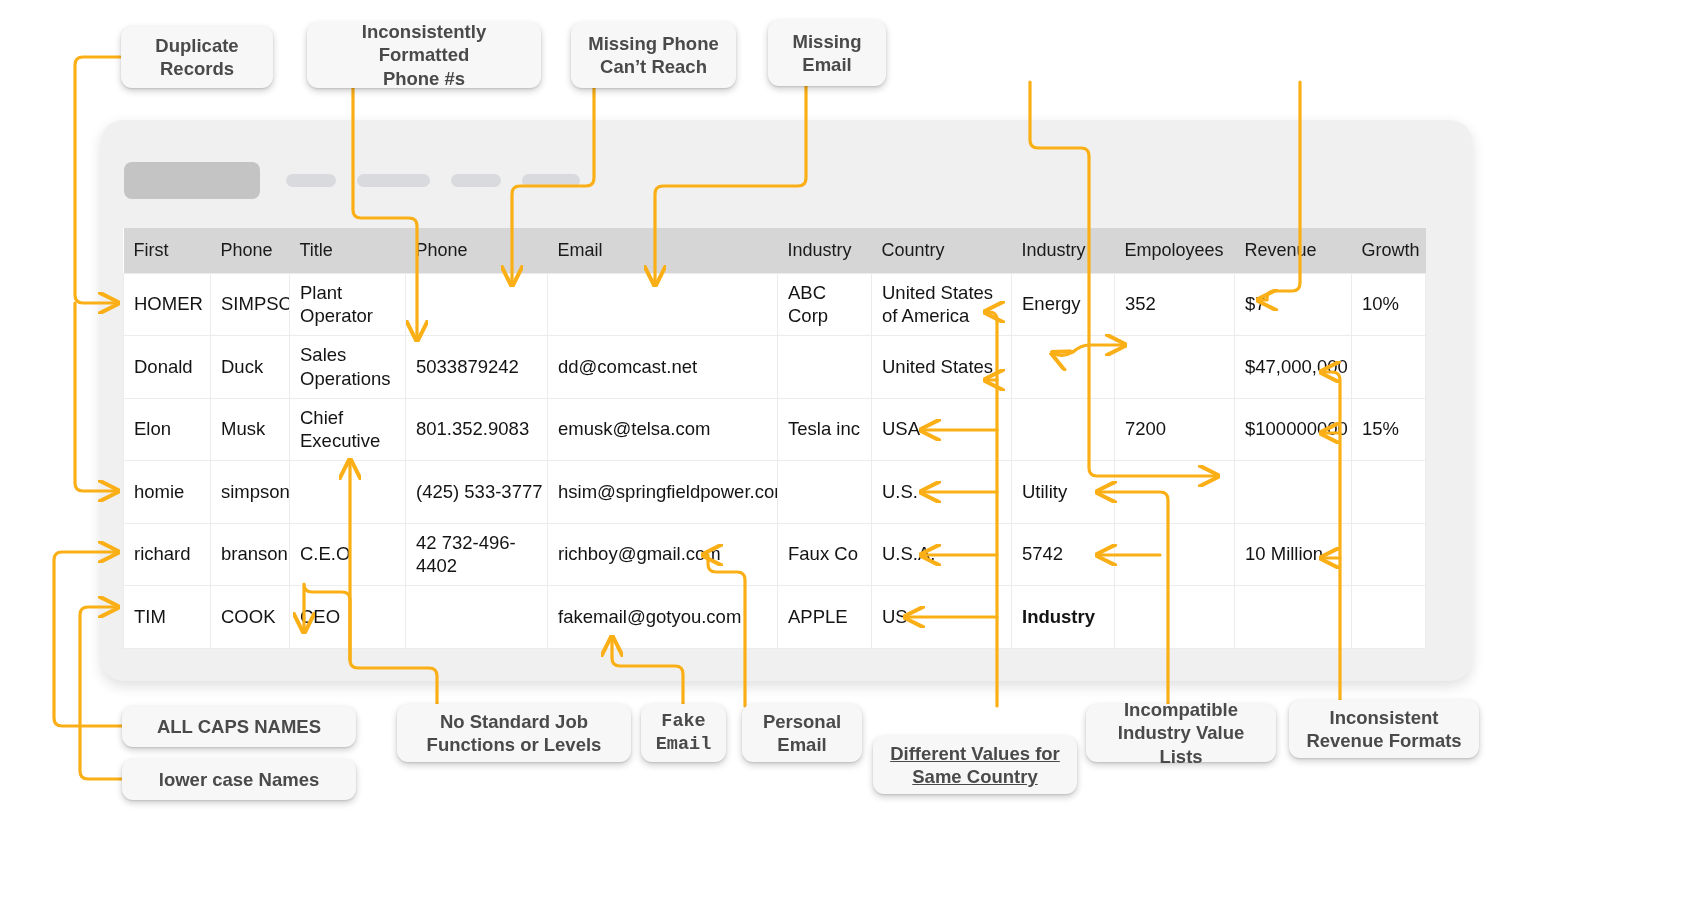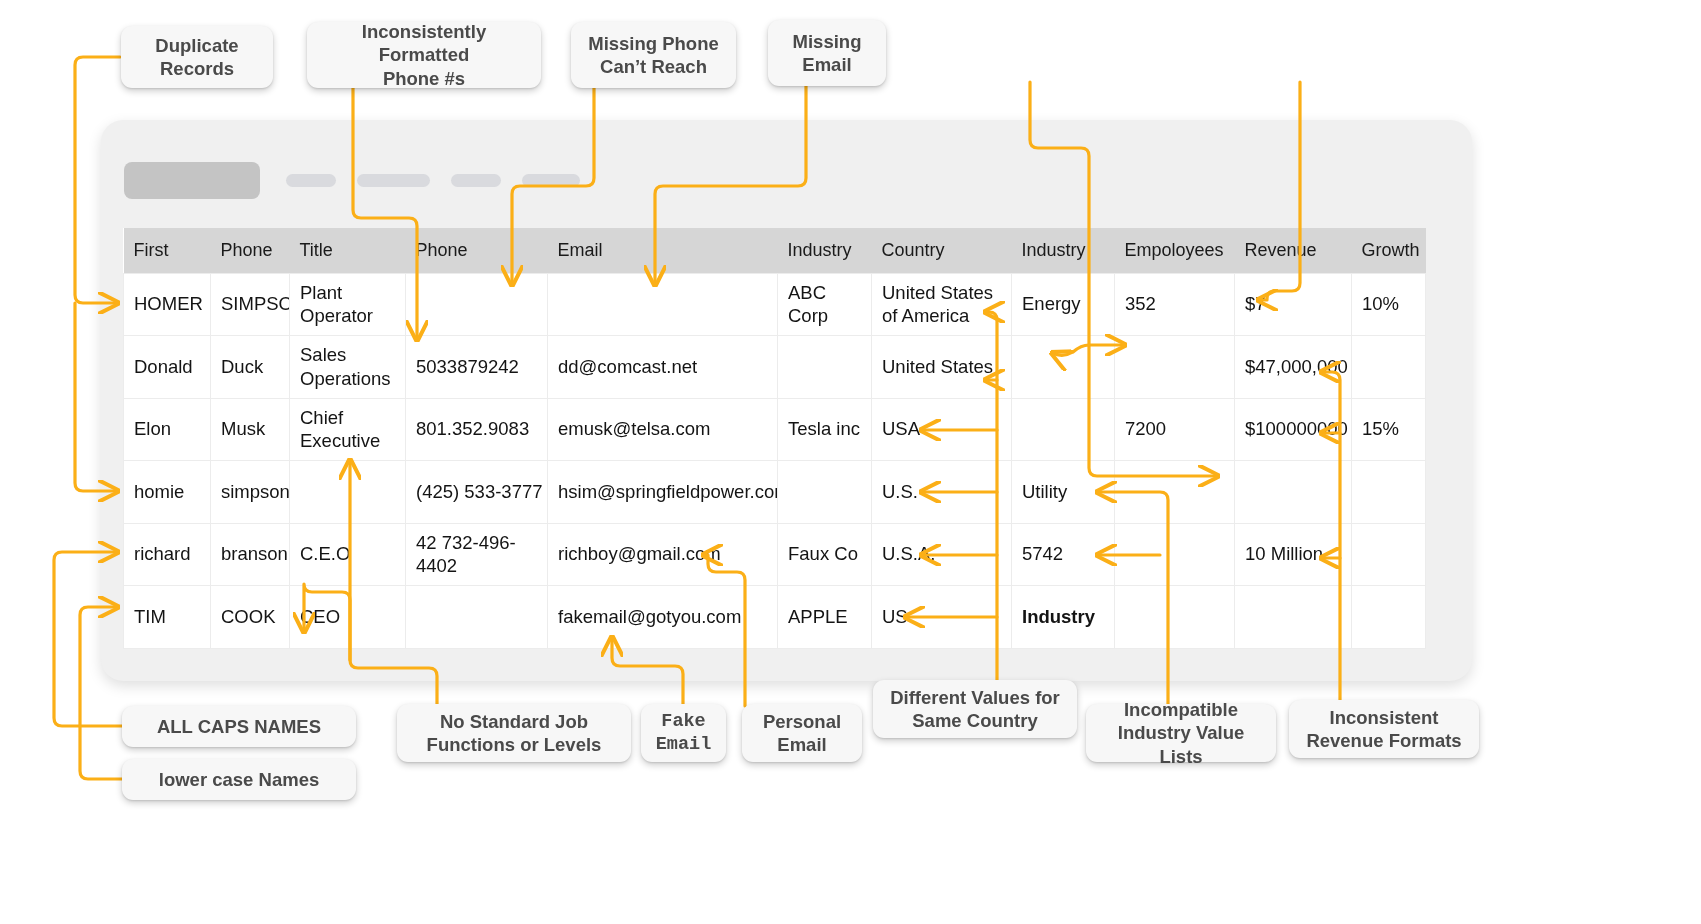--- a/index.html
+++ b/index.html
@@ -287,21 +287,21 @@
 
   <div class="callout" style="left:397px; top:704px; width:234px; height:58px;">No Standard Job
 Functions or Levels</div>
 
   <div class="callout" style="left:641px; top:704px; width:85px;  height:58px;font-family:Liberation Mono, monospace;">Fake
 Email</div>
 
   <div class="callout" style="left:742px; top:704px; width:120px; height:58px;">Personal
 Email</div>
 
-  <div class="callout" style="left:873px; top:680px; width:204px; height:58px;">Different Values for
+  <div class="callout" style="left:873px; top:736px; width:204px; height:58px;text-decoration:underline;">Different Values for
 Same Country</div>
 
   <div class="callout" style="left:1086px; top:704px; width:190px; height:58px;">Incompatible
 Industry Value Lists</div>
 
   <div class="callout" style="left:1289px; top:700px; width:190px; height:58px;">Inconsistent
 Revenue Formats</div>
 
 </div>
 

